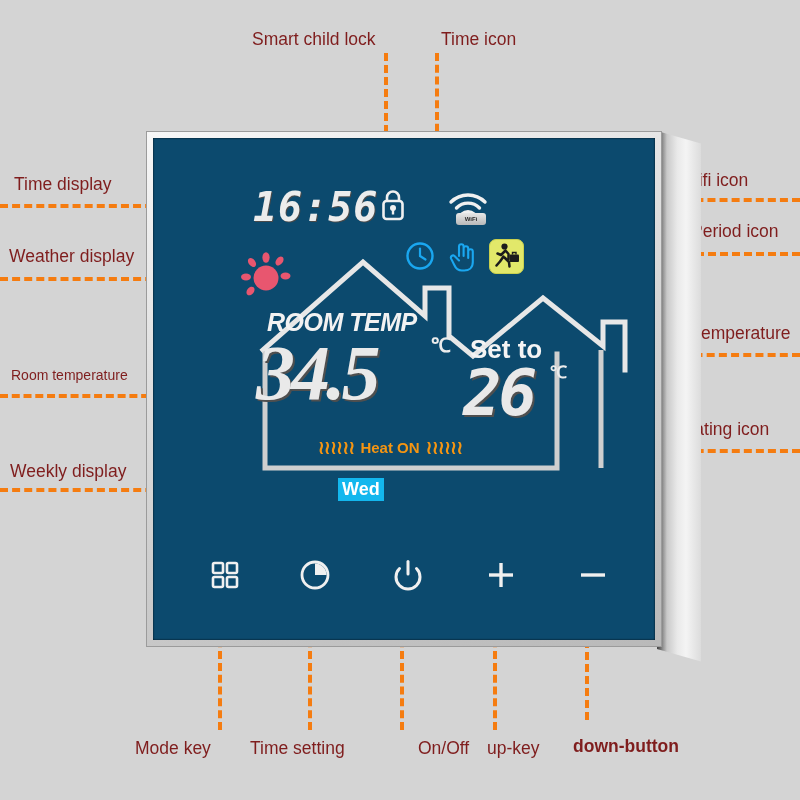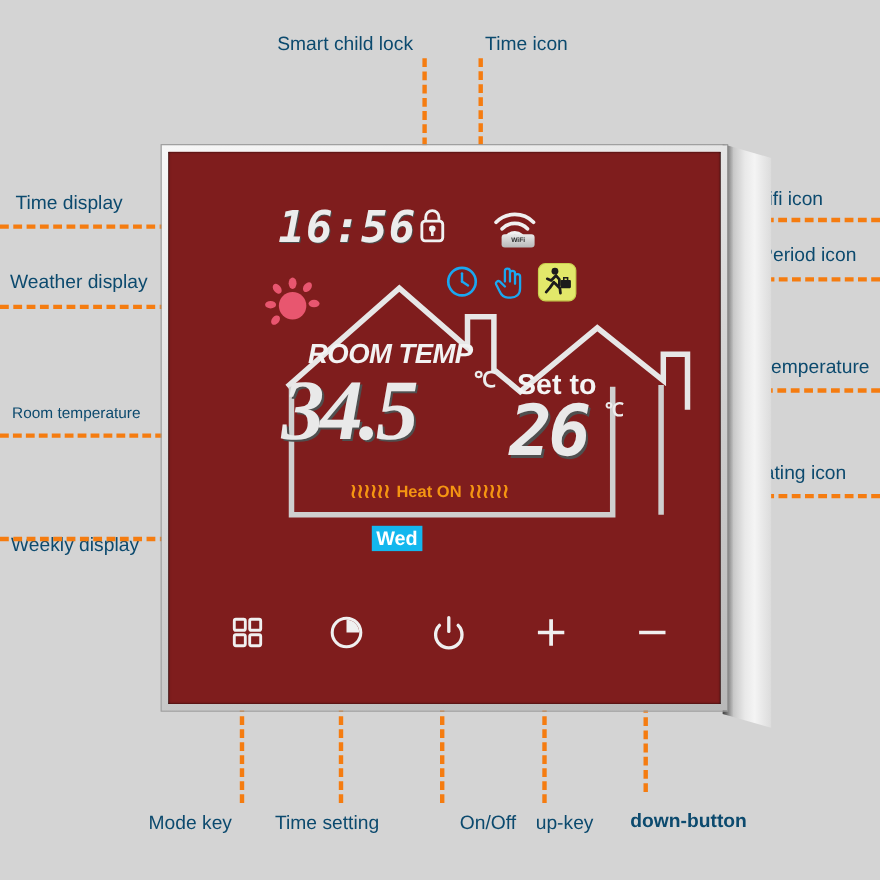--- a/index.html
+++ b/index.html
@@ -8,21 +8,21 @@
     background:#d4d4d4;
     font-family:"Liberation Sans", sans-serif;
     overflow:hidden;
     position:relative;
   }
   #stage{position:absolute;left:0;top:0;width:800px;height:800px;}
 
   
   .label{
     position:absolute;
-    color:#0c4a6e;
+    color:#7f1d1d;
     font-family:"Liberation Sans", sans-serif;
     white-space:nowrap;
     line-height:1;
     text-align:right;
   }
   .lbl-lg{font-size:17.5px;}
   .lbl-sm{font-size:14px;}
 
   
   .dash-h{
@@ -69,21 +69,21 @@
     border:1px solid #9b9b9b;
     box-sizing:border-box;
     padding:6px;
     z-index:3;
   }
   
   #screen{
     position:absolute;
     left:7px;top:7px;
     width:502px;height:502px;
-    background:#7f1d1d;
+    background:#0c4a6e;
     box-shadow:inset 0 0 2px #000;
     z-index:4;
     overflow:hidden;
   }
 
   
   .seg{
     font-family:"DejaVu Sans Mono", monospace;
     color:#e9e9e9;
   }
@@ -122,21 +122,21 @@
     border:1px solid #c9d04e;
   }
 
   
   #weather-icon{position:absolute;left:87px;top:112px;width:52px;height:52px;}
 
   
   #house{position:absolute;left:0;top:0;width:502px;height:502px;}
 
   #room-temp-label{
-    position:absolute;left:127px;top:170px;
+    position:absolute;left:114px;top:170px;
     color:#f2f2f2;font-size:25px;font-weight:bold;font-style:italic;
     font-family:"Liberation Sans",sans-serif;
     letter-spacing:-0.5px;
   }
   #set-to-label{
     position:absolute;left:317px;top:196px;
     color:#f4f4f4;font-size:26px;font-weight:bold;
     font-family:"Liberation Sans",sans-serif;
   }
 
@@ -215,21 +215,21 @@
 
   <div class="label lbl-lg" style="left:14px; top:176px;">Time display</div>
   <div class="dash-h" style="left:0px; top:204px; width:262px;"></div>
 
   <div class="label lbl-lg" style="left:9px; top:248px;">Weather display</div>
   <div class="dash-h" style="left:0px; top:277px; width:250px;"></div>
 
   <div class="label lbl-sm" style="left:11px; top:368px;">Room temperature</div>
   <div class="dash-h" style="left:0px; top:394px; width:255px;"></div>
 
-  <div class="label lbl-lg" style="left:10px; top:463px;margin-top:24px;">Weekly display</div>
+  <div class="label lbl-lg" style="left:10px; top:463px;">Weekly display</div>
   <div class="dash-h" style="left:0px; top:488px; width:335px;"></div>
 
   <div class="label lbl-lg" style="left:686px; top:172px;">wifi icon</div>
   <div class="dash-h" style="left:478px; top:198px; width:322px;"></div>
 
   <div class="label lbl-lg" style="left:691px; top:223px;">Period icon</div>
   <div class="dash-h" style="left:528px; top:252px; width:272px;"></div>
 
   <div class="label lbl-lg" style="left:665px; top:325px;">Set temperature</div>
   <div class="dash-h" style="left:597px; top:353px; width:203px;"></div>

